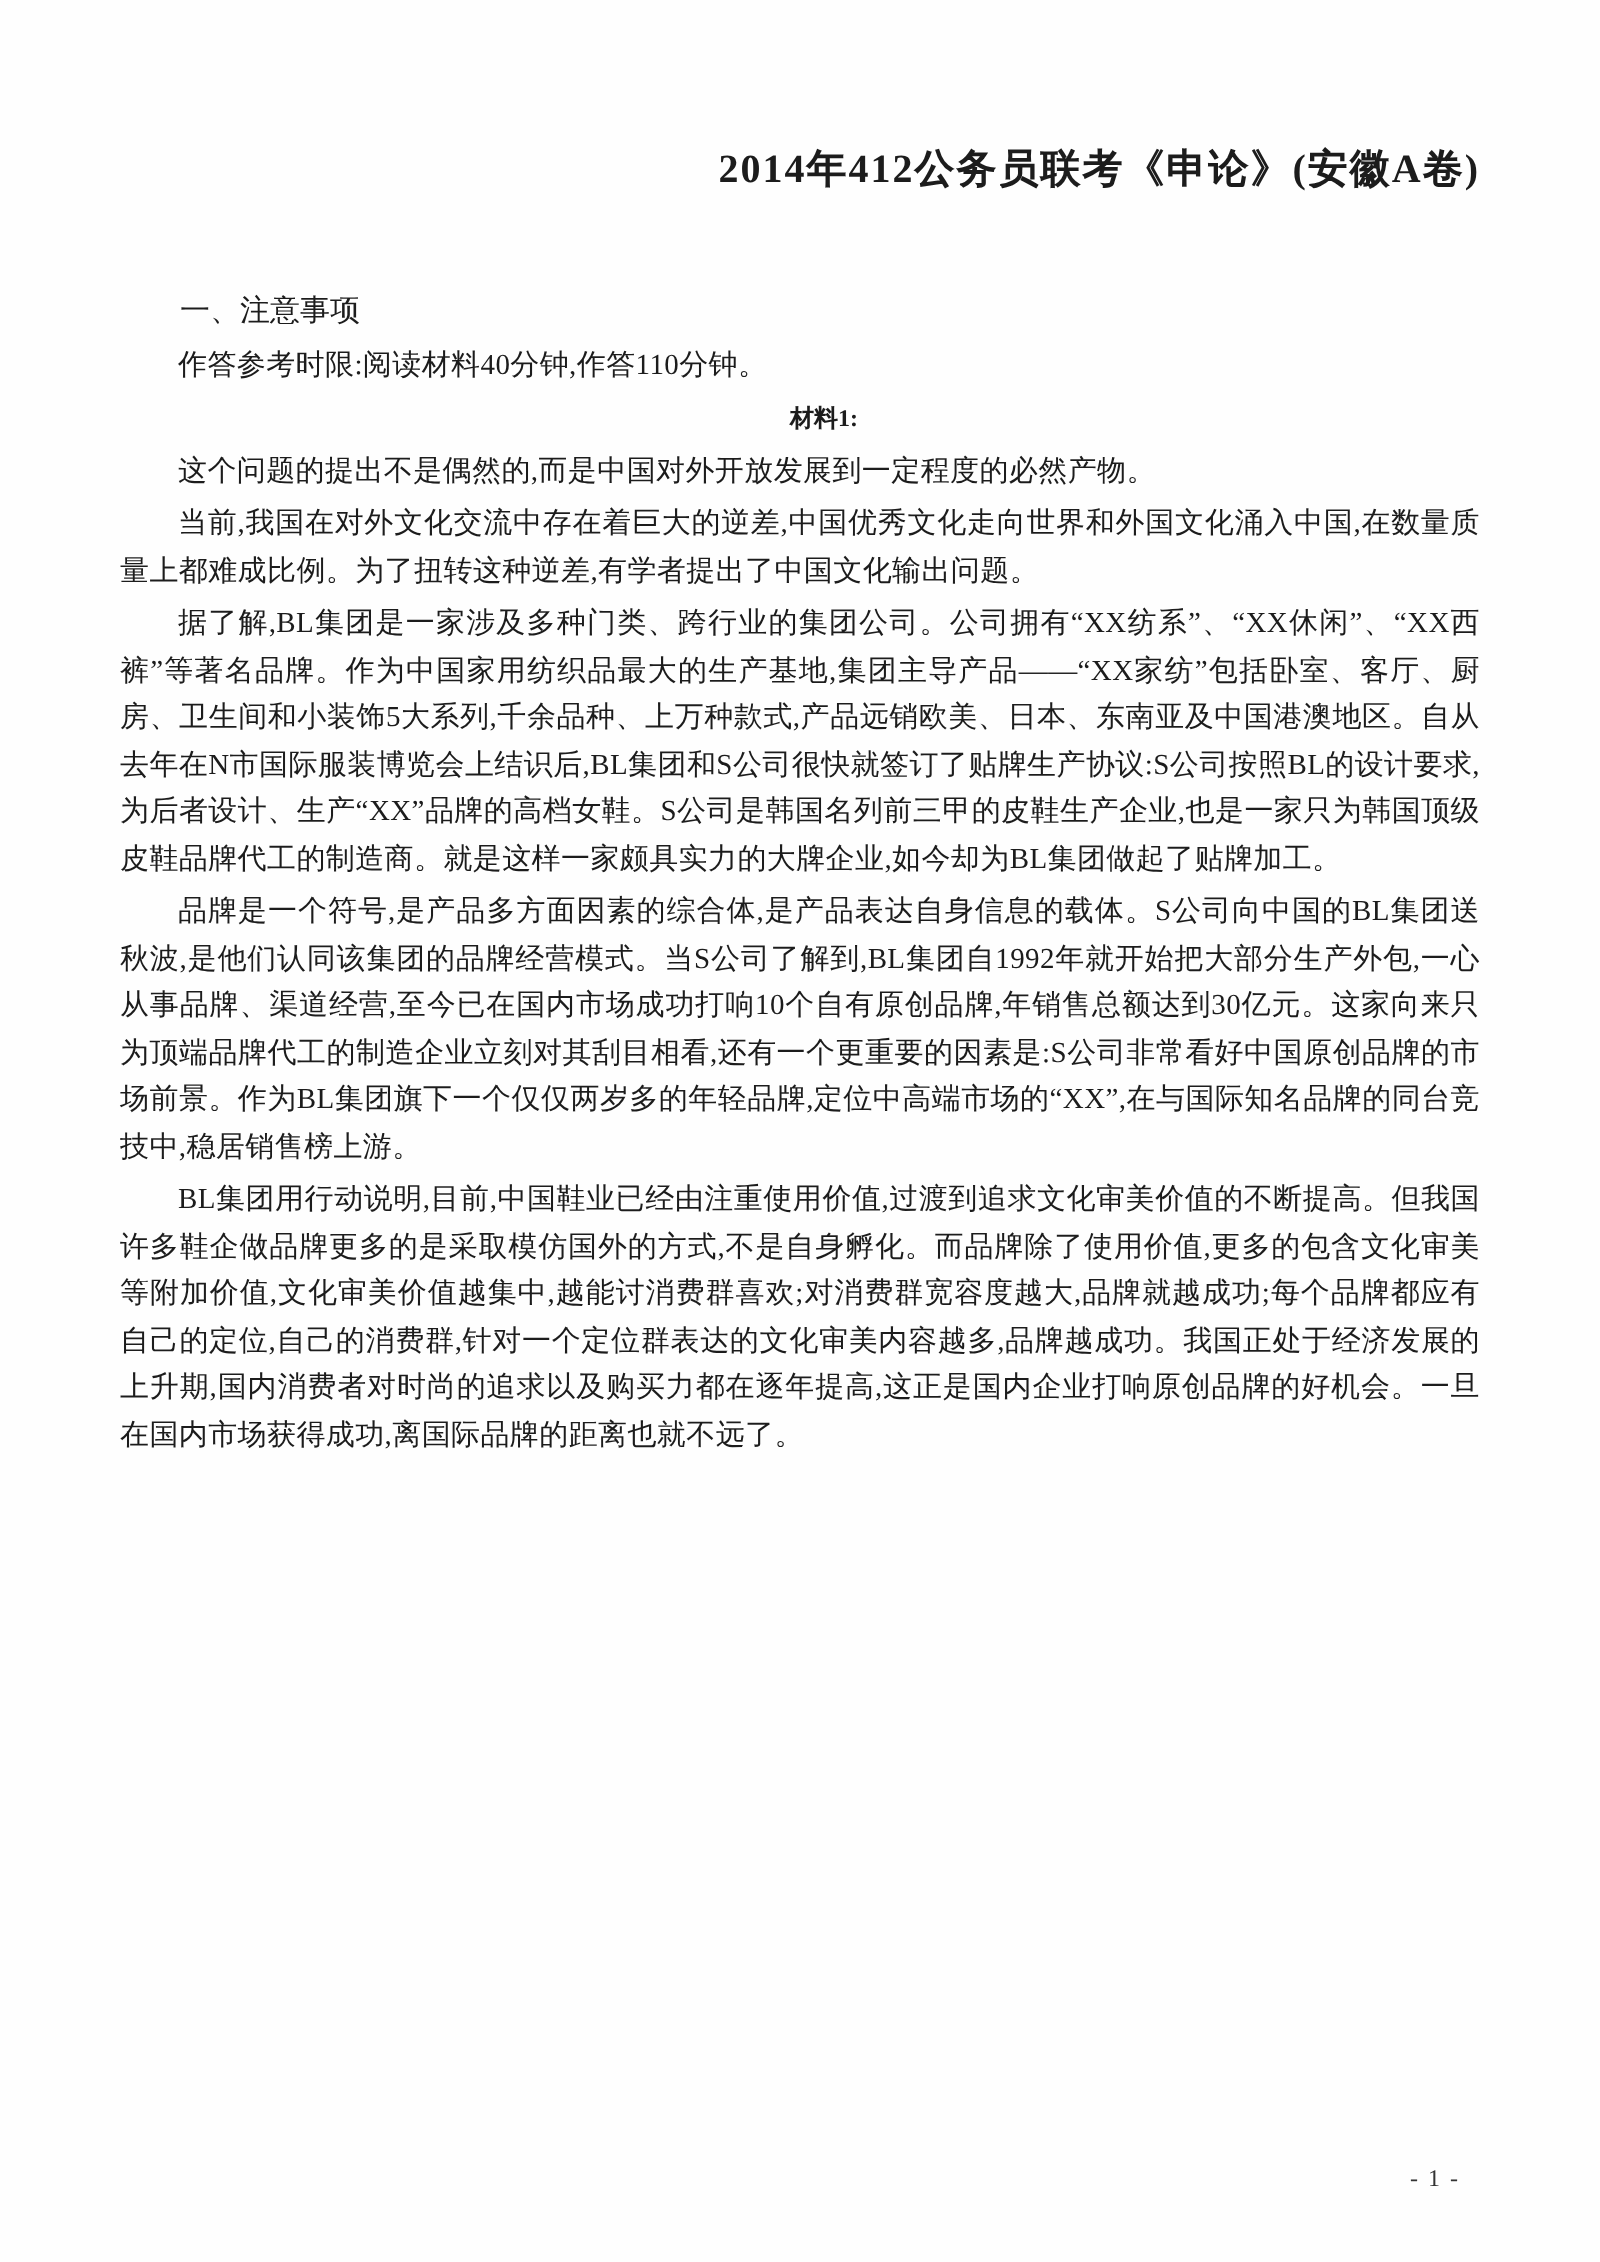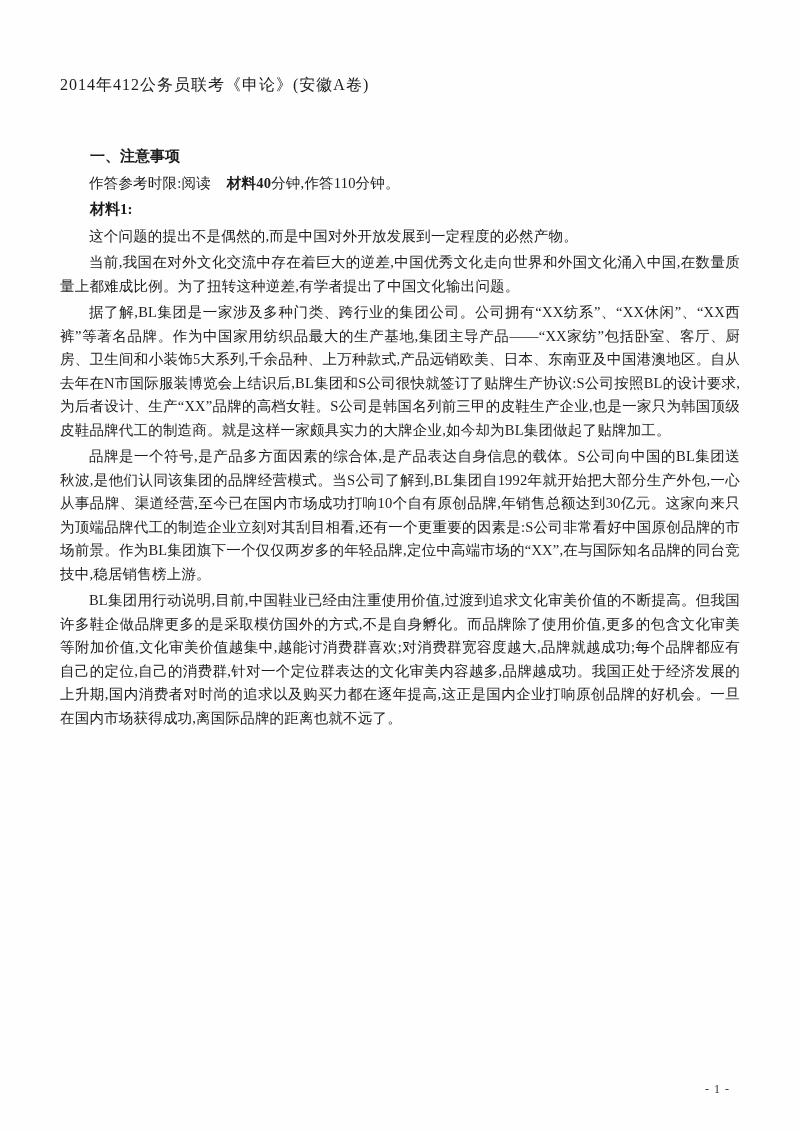--- a/index.html
+++ b/index.html
@@ -13,52 +13,52 @@
     height: 1131px;
     margin: 0 auto;
     background: #fefefe;
     box-sizing: border-box;
     padding: 72px 60px 0 60px;
     font-family: "Liberation Serif", "DejaVu Serif", serif;
     color: #1c1c1c;
     overflow: hidden;
   }
   .doc-title {
-    font-size: 16px;
+    font-size: 20px;
     line-height: 26px;
-    font-weight: normal;
-    text-align: left;
+    font-weight: bold;
+    text-align: right;
     margin: 0 0 47px 0;
     letter-spacing: 1px;
   }
   .sec-heading {
     font-size: 15px;
-    font-weight: bold;
+    font-weight: normal;
     line-height: 23.5px;
     margin: 0 0 3px 0;
     text-indent: 2em;
   }
   .mat-label {
-    font-size: 15px;
+    font-size: 12px;
     font-weight: bold;
     line-height: 23.5px;
     margin: 0 0 3px 0;
     text-indent: 2em;
+    text-align: center;
   }
   .para-block p.para {
     font-size: 14.5px;
     line-height: 23.5px;
     margin: 0 0 3px 0;
     text-indent: 2em;
     text-align: justify;
     letter-spacing: 0.2px;
   }
   .para-block p.para b {
-    font-weight: bold;
-    margin-left: 16px;
+    font-weight: normal;
   }
   .page-number {
     position: absolute;
     top: 1082px;
     right: 70px;
     font-size: 12px;
     color: #333;
     letter-spacing: 1px;
   }
 </style>

